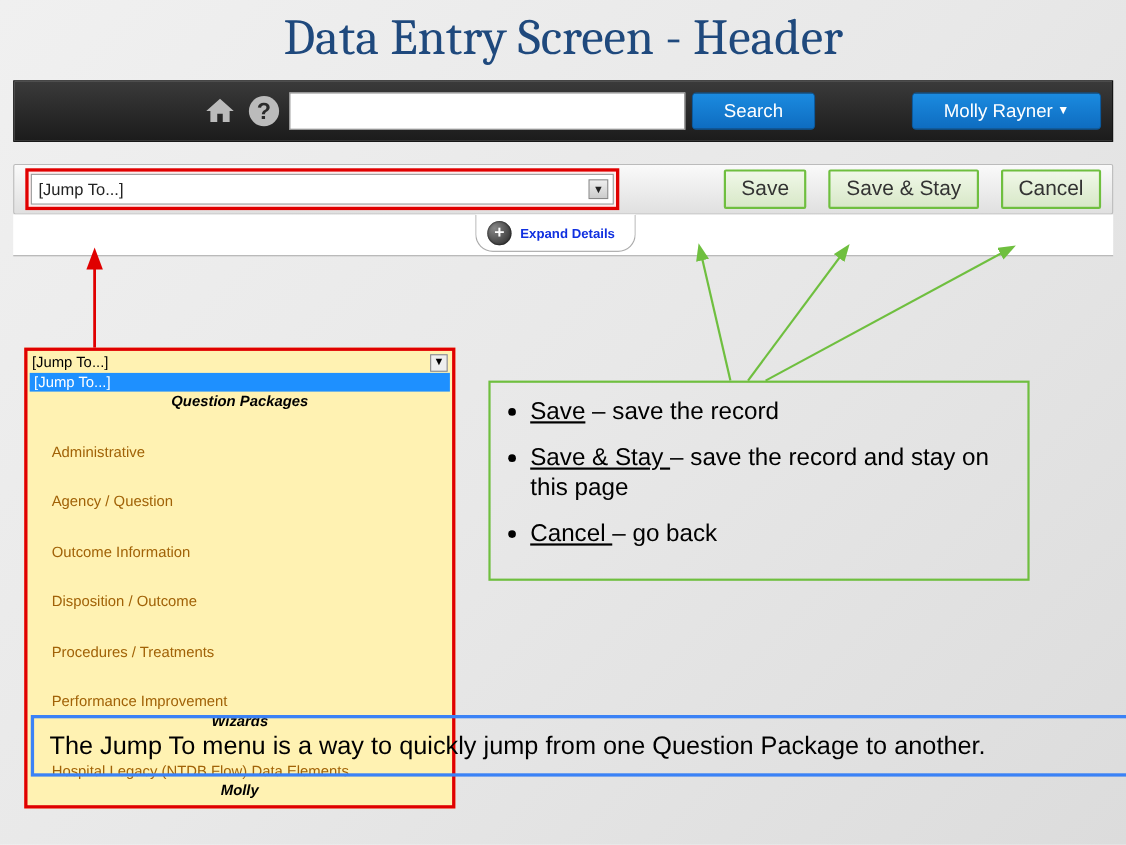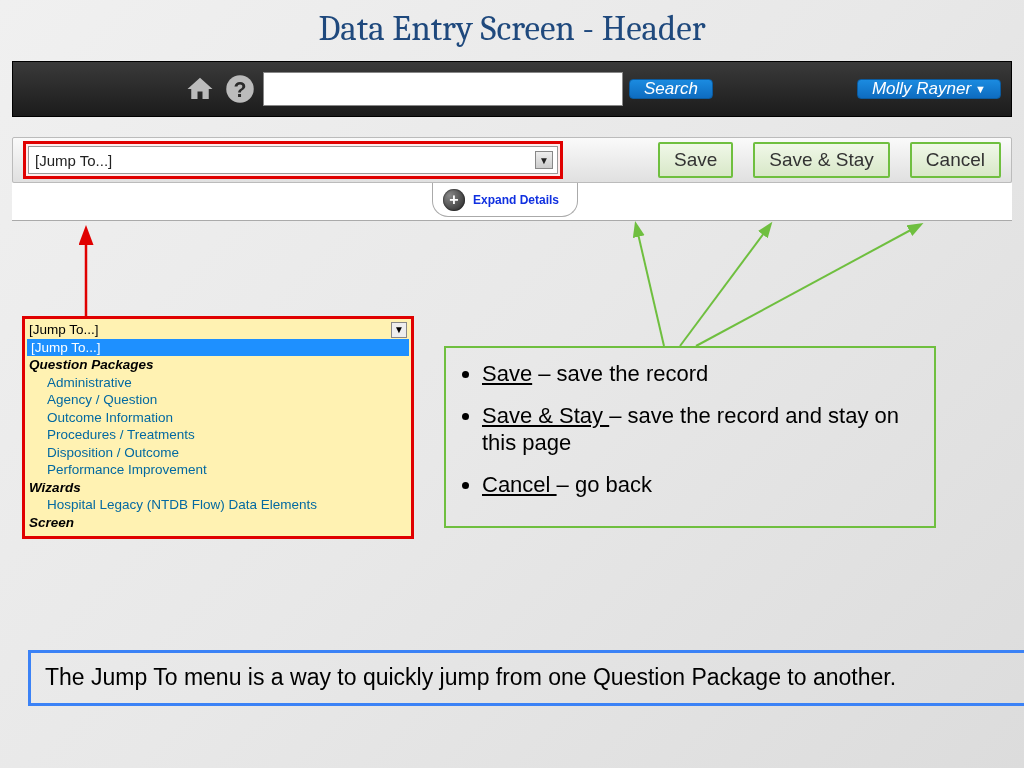--- a/index.html
+++ b/index.html
@@ -6,21 +6,21 @@
   body {
     width: 1024px; height: 768px;
     background: linear-gradient(135deg, #f0f0f0 0%, #e8e8e8 50%, #dcdcdc 100%);
     font-family: "Segoe UI", Arial, sans-serif;
     position: relative;
     overflow: hidden;
   }
   .slide-title {
     text-align: center;
     font-family: "Cambria", "Times New Roman", serif;
-    font-size: 35px;
+    font-size: 46px;
     color: #1f497d;
     font-weight: 400;
     padding-top: 8px;
     letter-spacing: 0px;
   }
   
   .app-header {
     margin: 12px 12px 0 12px;
     height: 56px;
     background: linear-gradient(#3a3a3a, #1b1b1b);
@@ -42,27 +42,26 @@
     background: #fff;
     border: 1px solid #888;
     padding: 0 8px;
     font-size: 15px;
   }
   .blue-btn {
     background: linear-gradient(#1b8be0, #0e6cc0);
     color: #fff;
     border: 1px solid #0b5a9e;
     border-radius: 4px;
-    height: 20px;
-    padding: 0 14px;
+    height: 34px;
+    padding: 0 28px;
     font-size: 17px;
     font-weight: 500;
     display: inline-flex; align-items: center; gap: 4px;
     cursor: pointer;
-    font-style: italic;
   }
   .blue-btn .caret { font-size: 11px; }
   .header-gap { flex: 1; }
   
   .action-row {
     margin: 20px 12px 0 12px;
     height: 46px;
     background: linear-gradient(#fafafa, #e0e0e0);
     border: 1px solid #bbb;
     border-radius: 2px;
@@ -148,22 +147,22 @@
   .dropdown-box .dd-head {
     display: flex; justify-content: space-between; align-items: center;
     padding: 0 2px;
     color: #000;
   }
   .dd-arrow {
     width: 16px; height: 16px; background: #eee; border: 1px solid #888;
     display: inline-flex; align-items: center; justify-content: center; font-size: 10px;
   }
   .dd-highlight { background: #1e90ff; color: #fff; padding: 0 4px; }
-  .dd-group { font-weight: bold; font-style: italic; padding: 0 2px; color: #000;}
-  .dd-item { padding: 0 2px 0 20px; color: #0369a1; }
+  .dd-group { font-weight: bold; font-style: italic; padding: 0 2px; color: #000; text-align: center;}
+  .dd-item { padding: 0 2px 0 20px; color: #a16207; margin-top: 28px; }
   
   .info-box {
     position: absolute;
     left: 444px; top: 346px;
     width: 492px;
     border: 2px solid #6fbf3f;
     padding: 12px 18px 14px 30px;
     font-family: "Century Gothic", "Segoe UI", sans-serif;
     font-size: 22px;
     color: #000;
@@ -237,26 +236,26 @@
   <div class="dd-head">
     <span>[Jump To...]</span>
     <span class="dd-arrow">▼</span>
   </div>
   <div class="dd-highlight">[Jump To...]</div>
   <div id="dd-groups">
       <div class="dd-group">Question Packages</div>
       <div class="dd-item">Administrative</div>
       <div class="dd-item">Agency / Question</div>
       <div class="dd-item">Outcome Information</div>
+      <div class="dd-item">Disposition / Outcome</div>
       <div class="dd-item">Procedures / Treatments</div>
-      <div class="dd-item">Disposition / Outcome</div>
       <div class="dd-item">Performance Improvement</div>
       <div class="dd-group">Wizards</div>
       <div class="dd-item">Hospital Legacy (NTDB Flow) Data Elements</div>
-      <div class="dd-group">Screen</div>
+      <div class="dd-group">Molly</div>
     </div>
 </div>
 
 <div class="info-box">
   <ul>
     <li><span class="u">Save</span><span> – save the record</span></li>
     <li><span class="u">Save &amp; Stay </span><span>– save the record and stay on this page</span></li>
     <li><span class="u">Cancel </span><span>– go back</span></li>
   </ul>
 </div>

